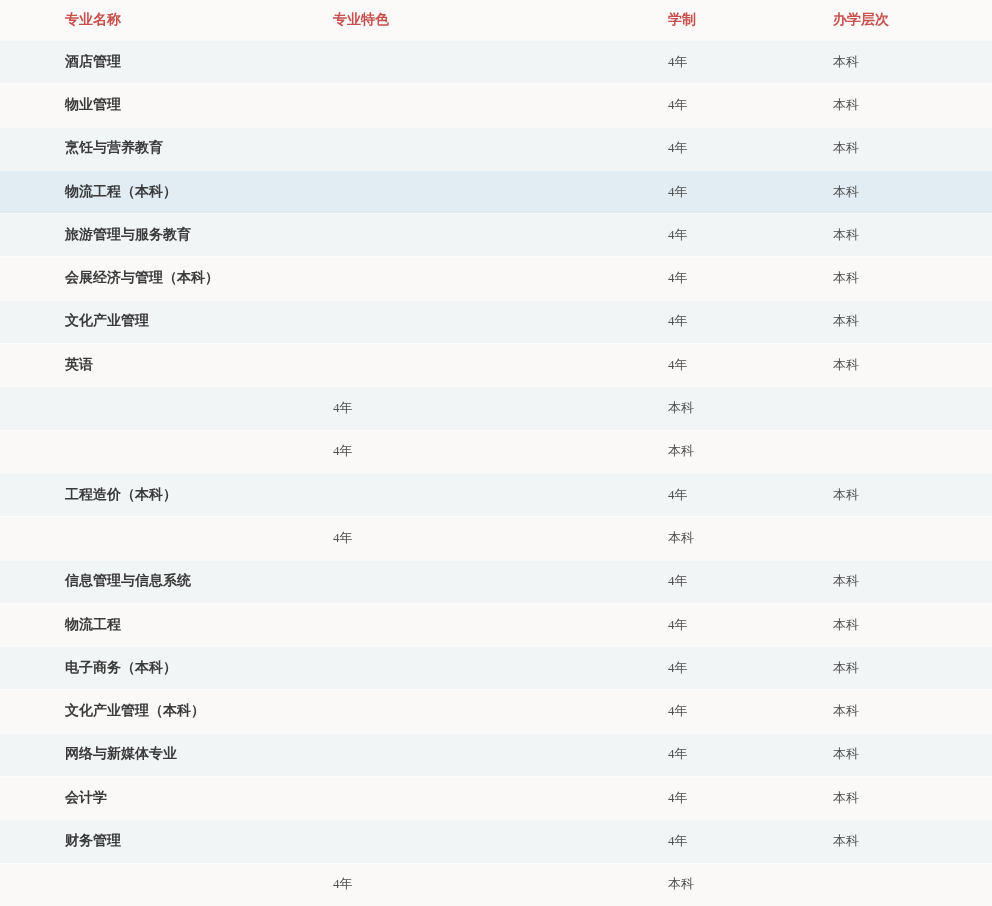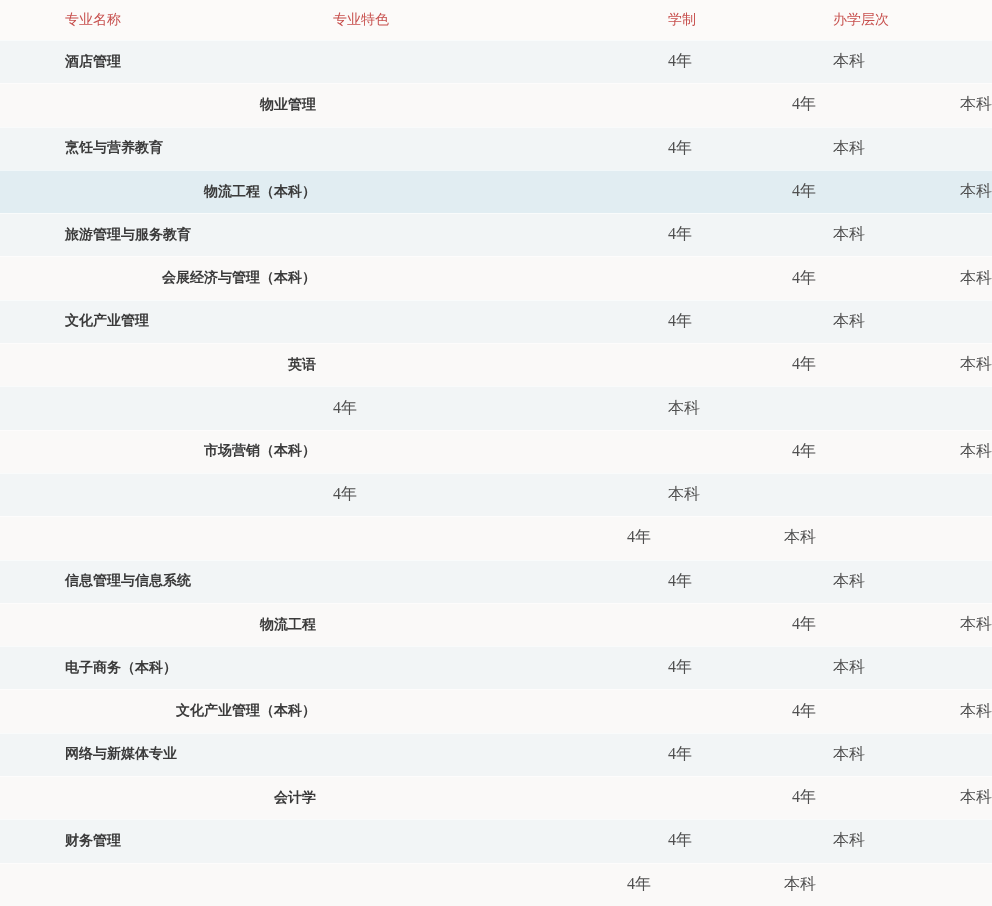--- a/index.html
+++ b/index.html
@@ -22,41 +22,41 @@
   }
   .header-row {
     height: 40px;
     background: var(--page-bg, #fcfaf9);
   }
   .row {
     height: 43.3px;
     box-shadow: inset 0 1px 0 rgba(255, 255, 255, 0.55);
   }
   .row.odd  { background: var(--row-odd-bg, #f2f5f6); }
-  .row.even { background: var(--row-even-bg, #faf9f8); text-align: right; }
+  .row.even { background: var(--row-even-bg, #faf9f8); }
   .row.highlight { background: var(--row-highlight-bg, #e1edf2); }
   .cell {
     padding-left: 17px;
     white-space: nowrap;
     overflow: hidden;
   }
   .cell.h {
     color: var(--header-text, #c7504e);
-    font-weight: normal;
+    font-weight: bold;
     font-size: 14px;
   }
   .cell.name {
     color: var(--name-text, #3b3b3b);
     font-weight: bold;
     font-size: 14px;
   }
   .cell.value {
     color: var(--value-text, #4f4f4f);
     font-weight: normal;
-    font-size: 16px;
+    font-size: 13px;
   }
 </style>
 </head>
 <body>
 
 <div class="page">
   <div class="grid-row header-row">
     <div class="cell h">专业名称</div>
     <div class="cell h">专业特色</div>
     <div class="cell h">学制</div>
@@ -110,26 +110,26 @@
     <div class="cell value"></div>
     <div class="cell value">4年</div>
     <div class="cell value">本科</div>
   </div>
       <div class="grid-row row odd">
     <div class="cell value"></div>
     <div class="cell value">4年</div>
     <div class="cell value">本科</div>
   </div>
       <div class="grid-row row even">
-    <div class="cell name">市场营销（本科）</div>
     <div class="cell value"></div>
     <div class="cell value">4年</div>
     <div class="cell value">本科</div>
   </div>
       <div class="grid-row row odd">
+    <div class="cell name">工程造价（本科）</div>
     <div class="cell value"></div>
     <div class="cell value">4年</div>
     <div class="cell value">本科</div>
   </div>
       <div class="grid-row row even">
     <div class="cell value"></div>
     <div class="cell value">4年</div>
     <div class="cell value">本科</div>
   </div>
       <div class="grid-row row odd">

